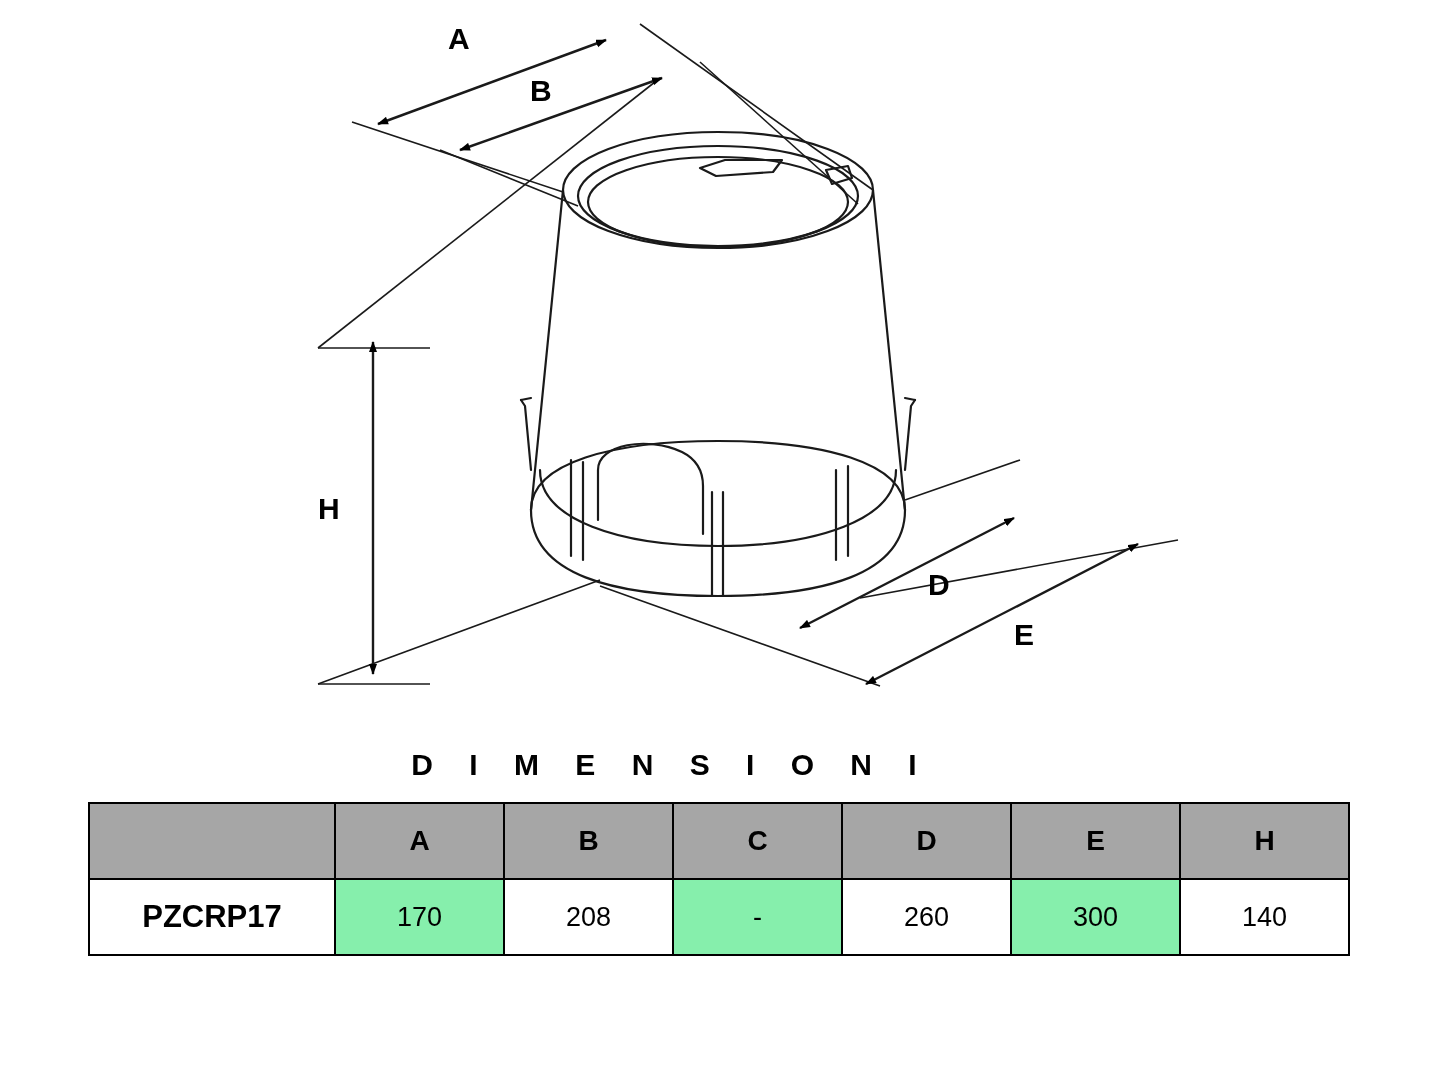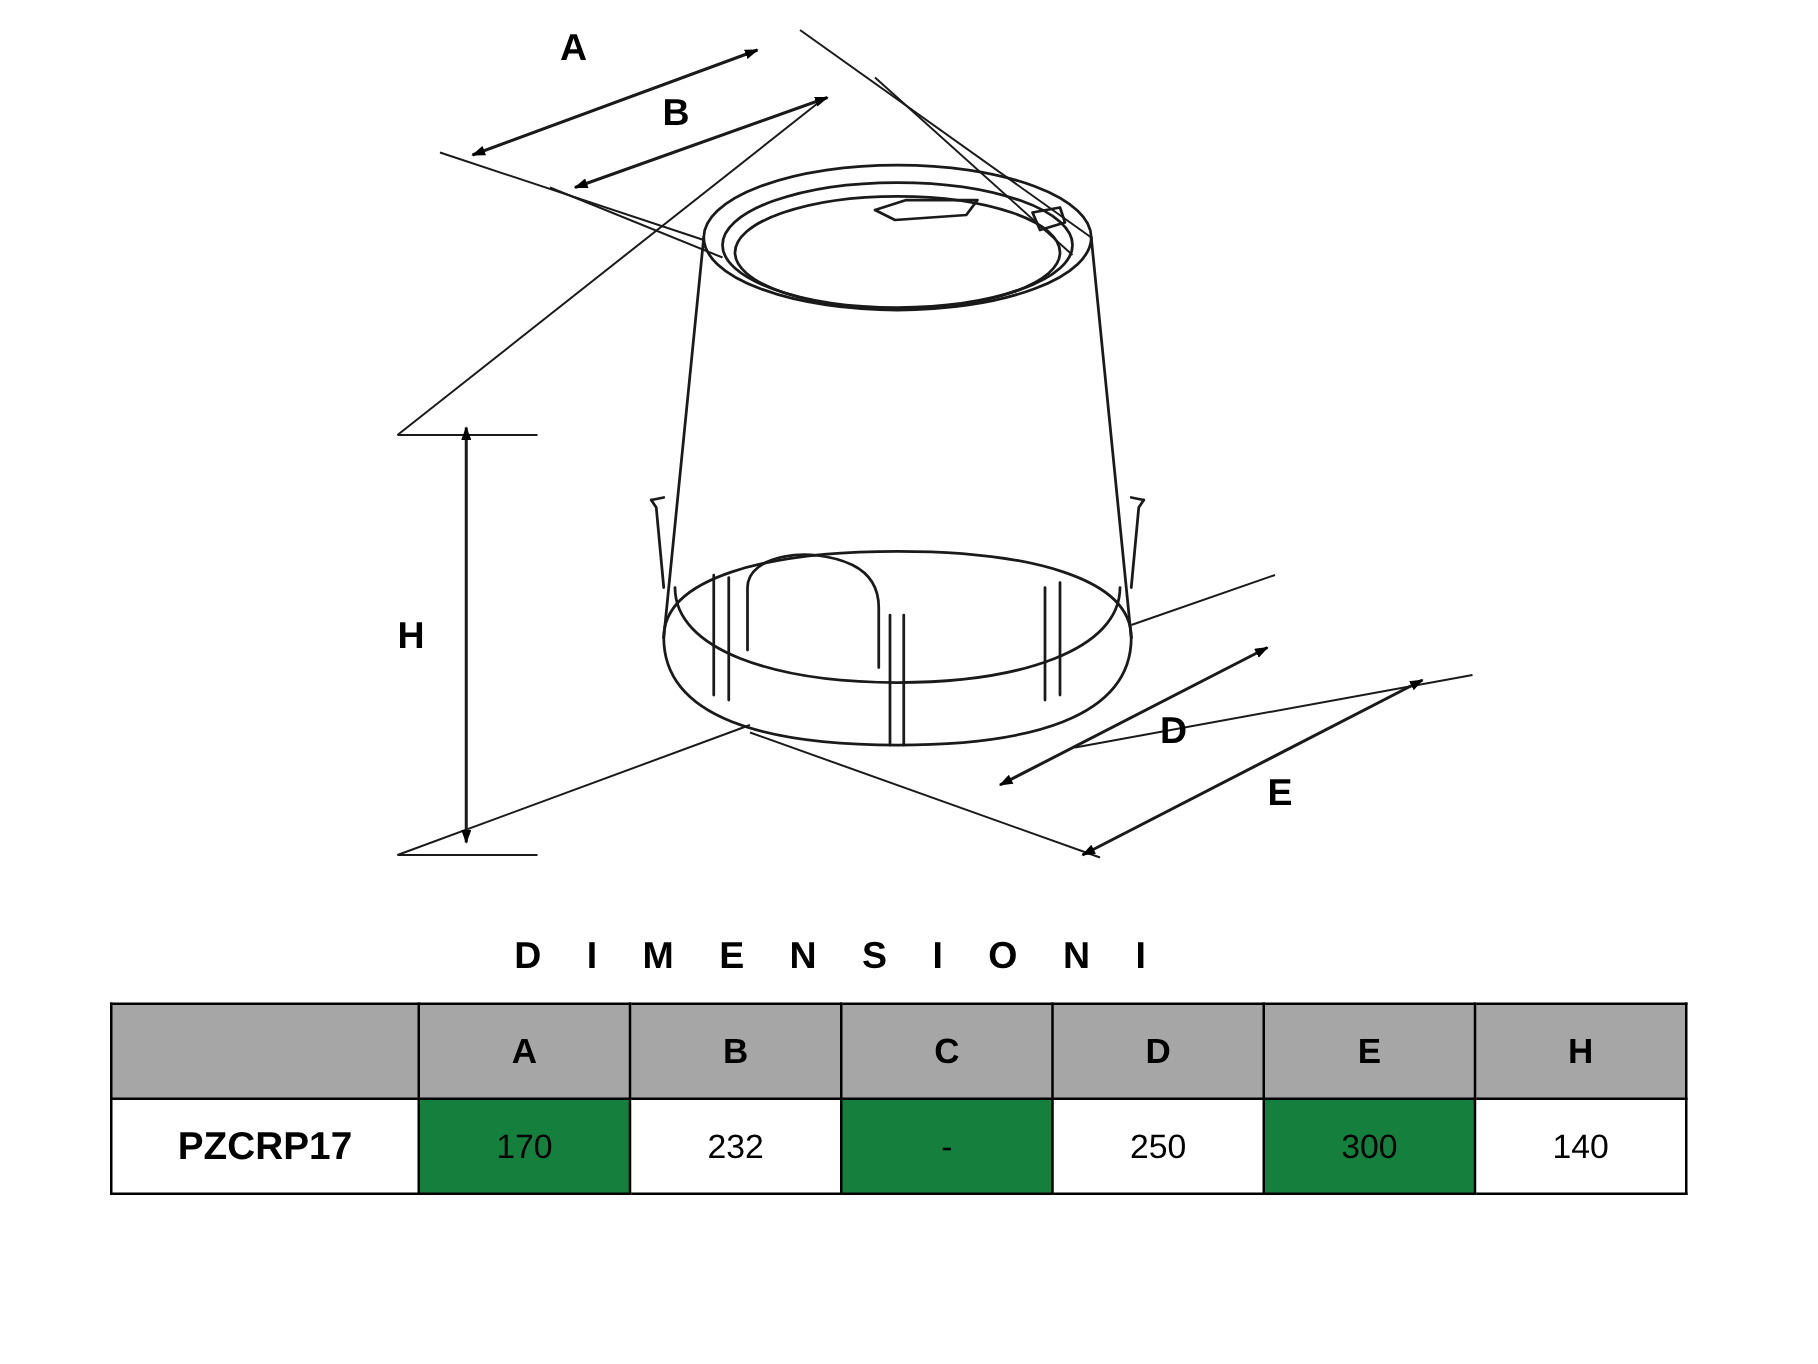--- a/index.html
+++ b/index.html
@@ -76,21 +76,21 @@
   table.dims thead th.corner {
     background: #a6a6a6;
   }
   table.dims td.rowlabel {
     font-weight: bold;
     font-size: 31px;
     background: #ffffff;
     text-align: center;
   }
   table.dims td.hl {
-    background: #15803d;
+    background: #86efac;
   }
   col.c-label { width: 246px; }
   col.c-val { width: 169px; }
 </style>
 </head>
 <body>
 
 <div id="page">
 
   <div id="drawing">
@@ -201,23 +201,23 @@
           <th>C</th>
           <th>D</th>
           <th>E</th>
           <th>H</th>
         </tr>
       </thead>
       <tbody>
         <tr>
           <td class="rowlabel">PZCRP17</td>
           <td class="hl">170</td>
-          <td>232</td>
+          <td>208</td>
           <td class="hl">-</td>
-          <td>250</td>
+          <td>260</td>
           <td class="hl">300</td>
           <td>140</td>
         </tr>
       </tbody>
     </table>
   </div>
 
 </div>
 
 </body></html>

